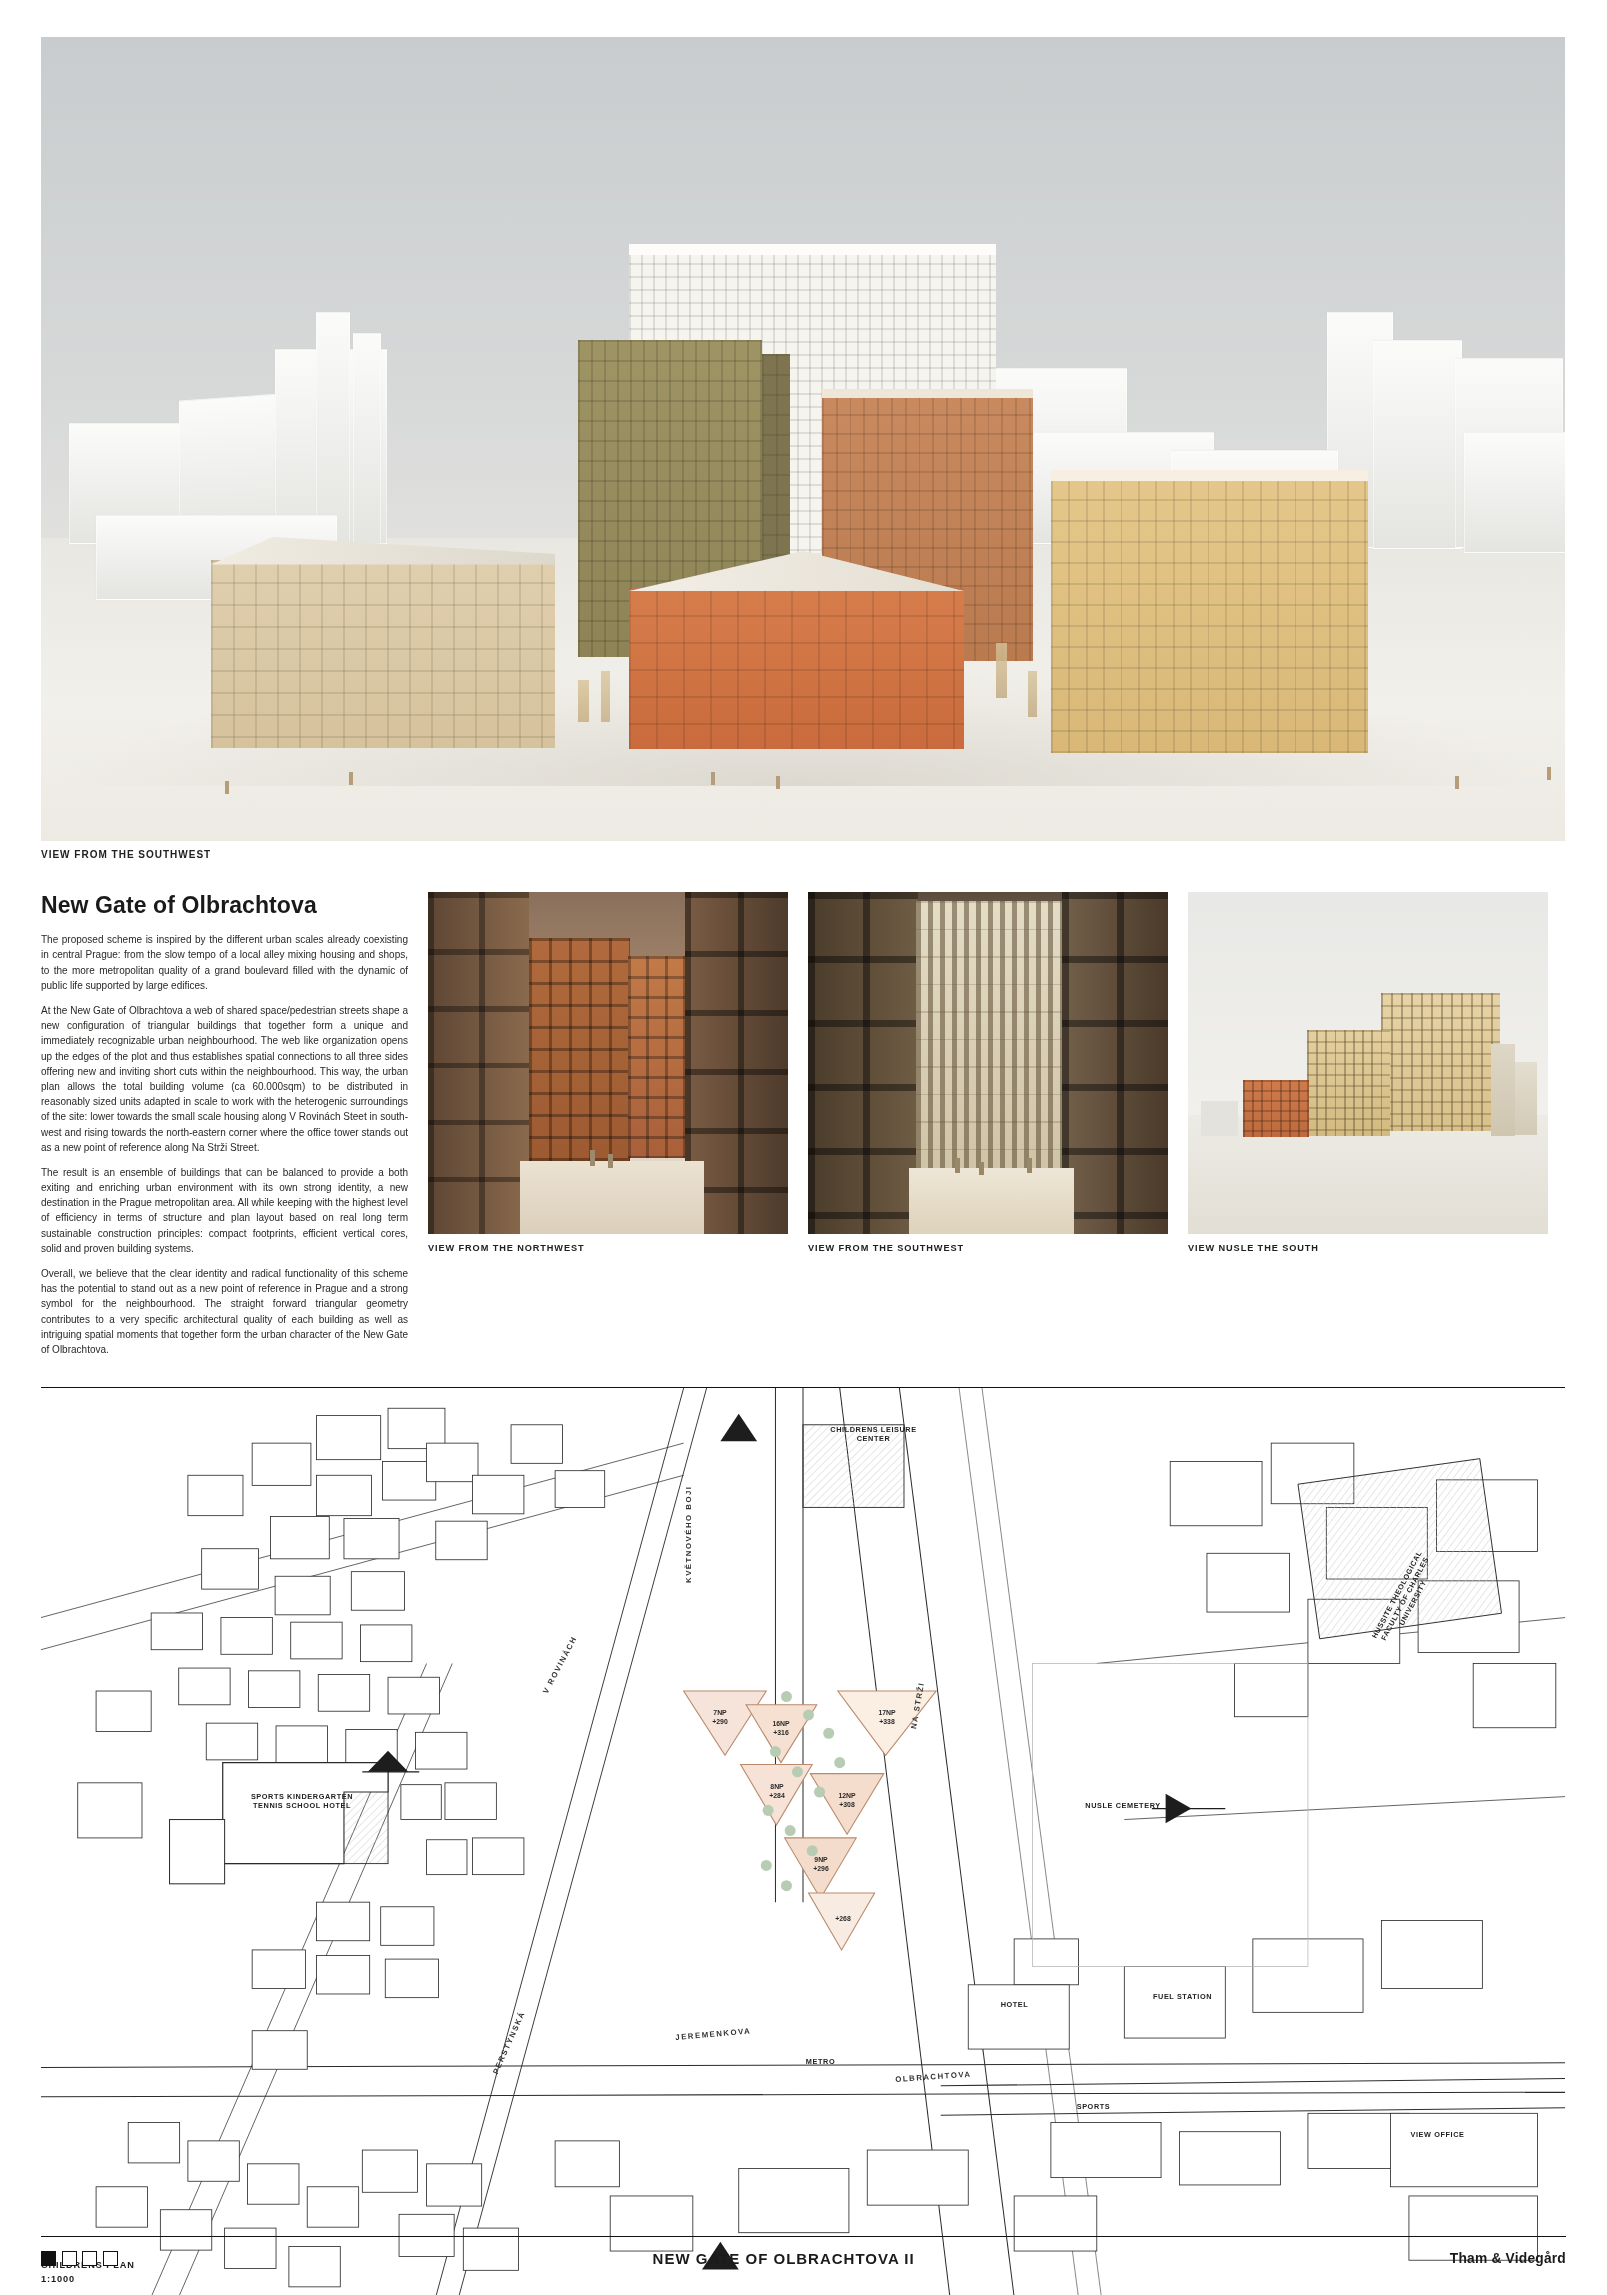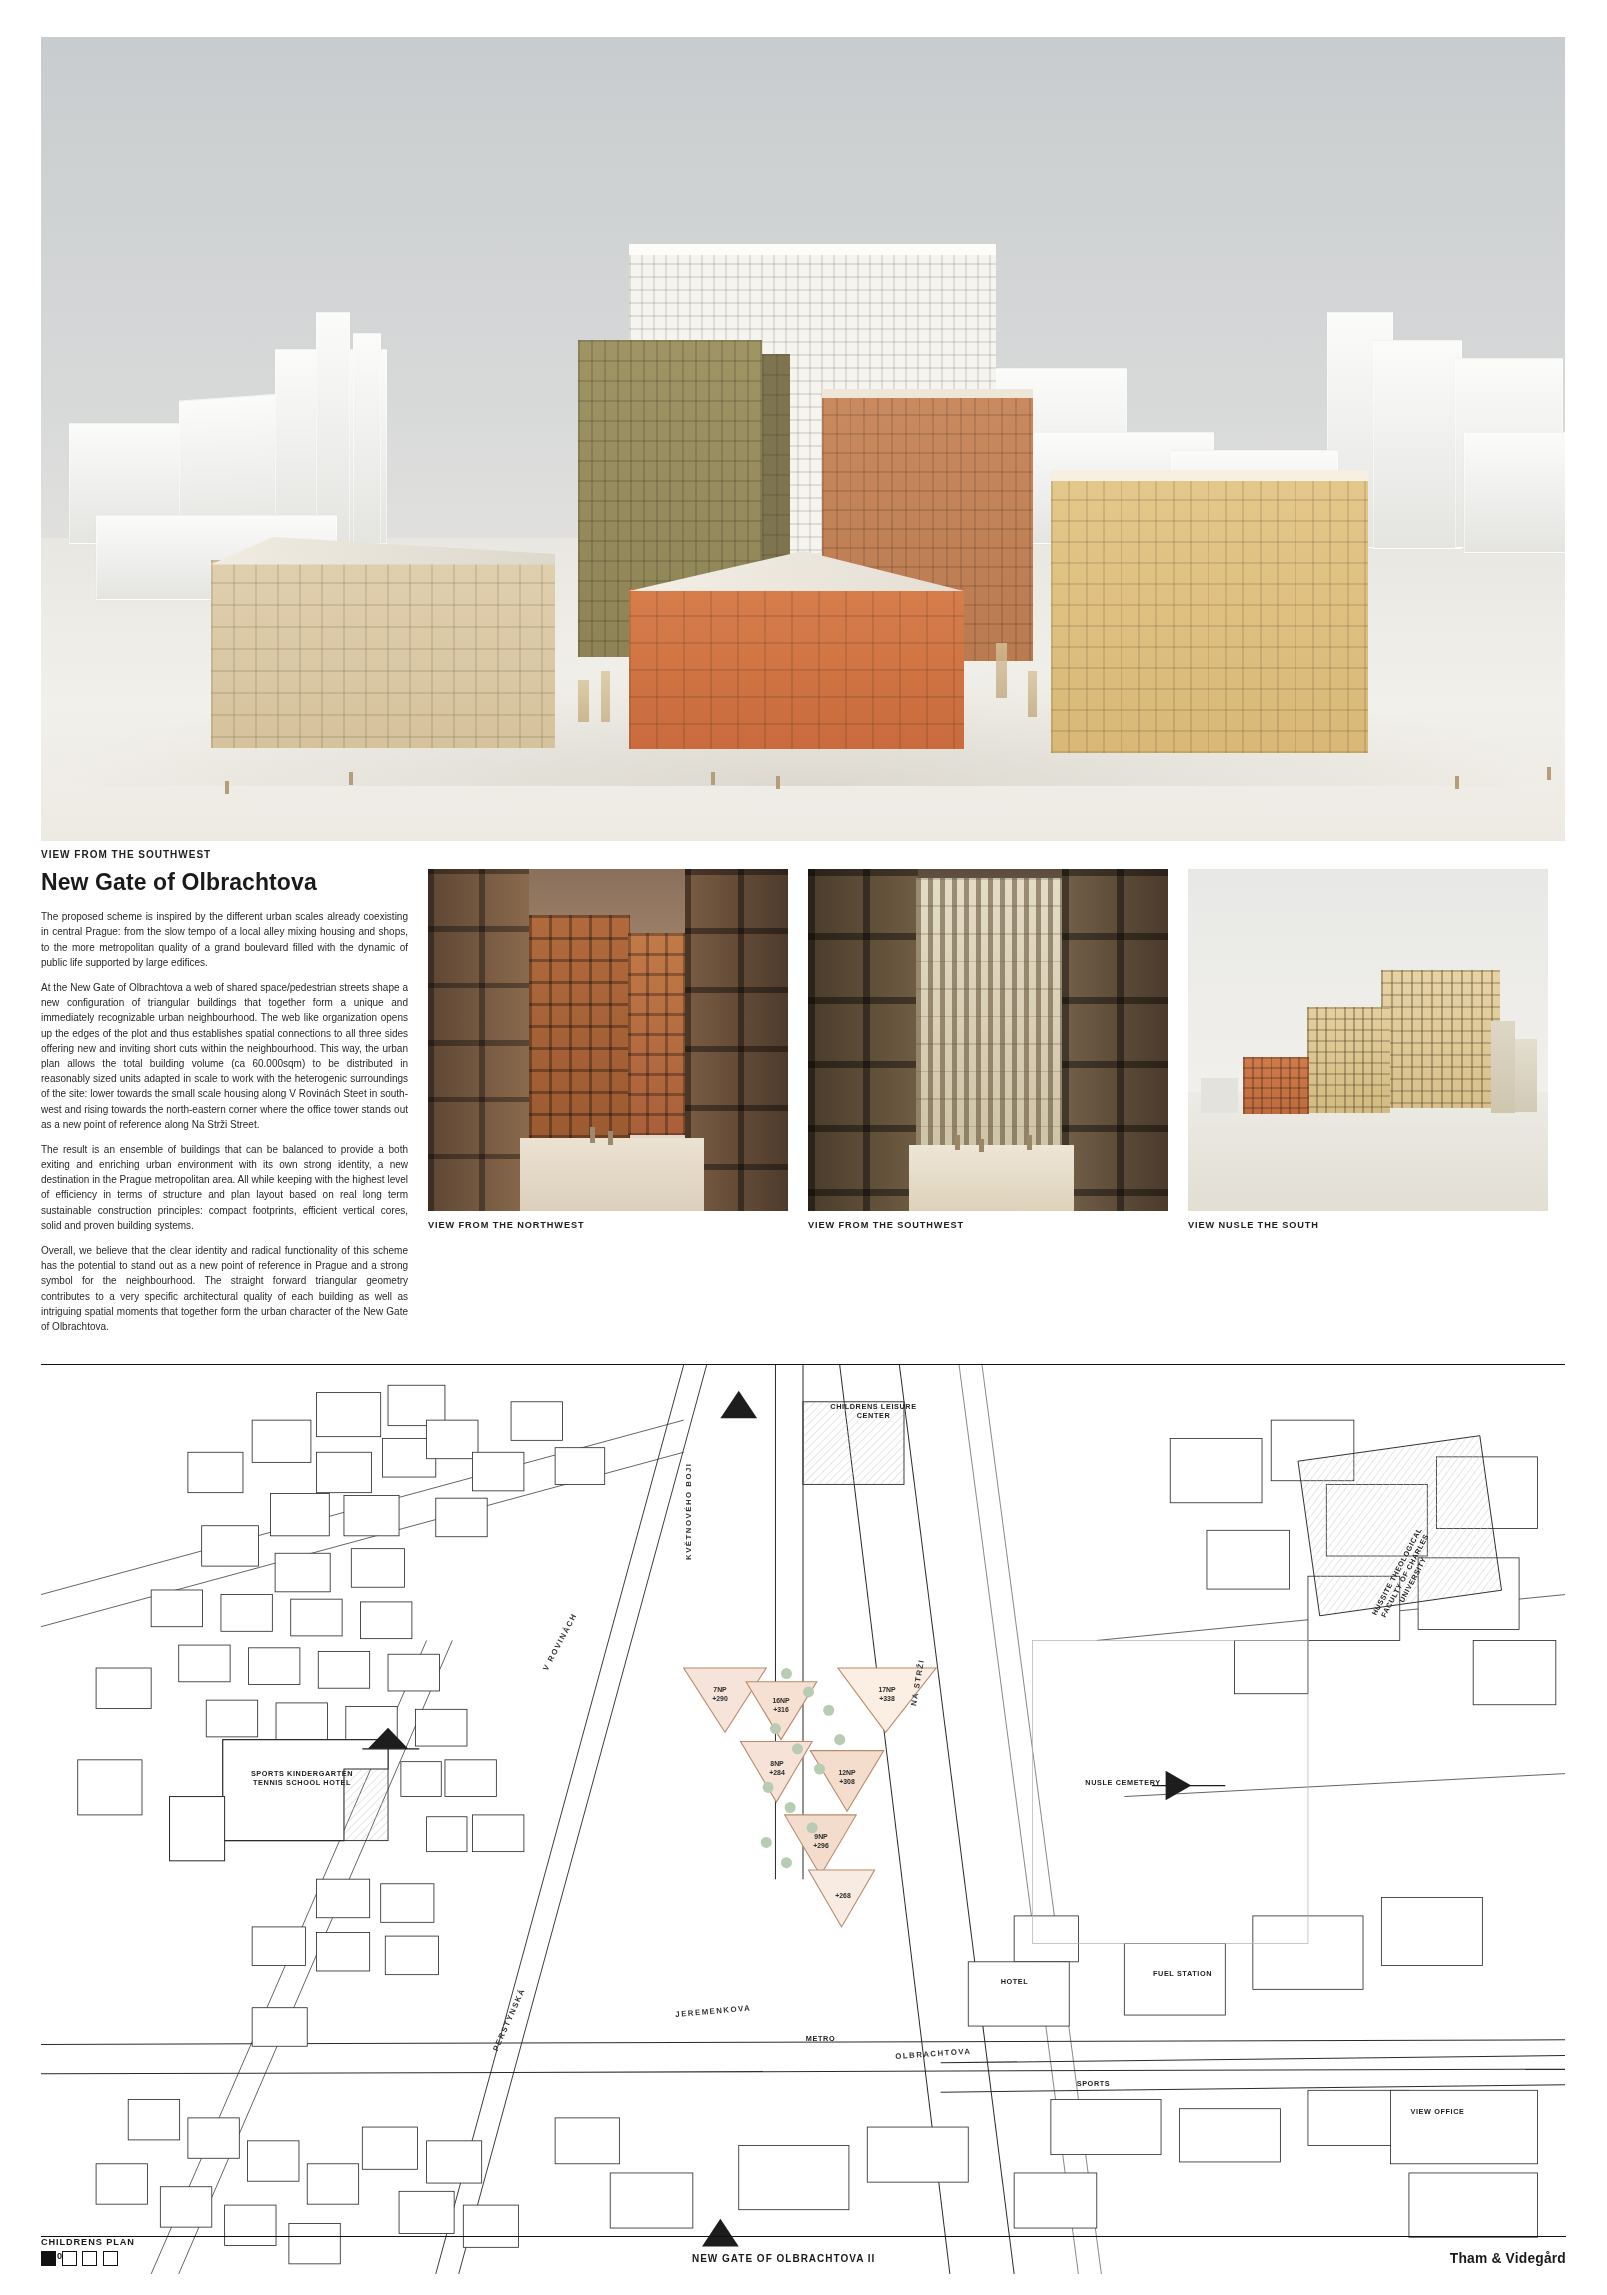--- a/index.html
+++ b/index.html
@@ -70,21 +70,21 @@
     letter-spacing: 1px;
     color: #23211f;
     margin-top: 8.3px;
     font-weight: 600;
   }
 
   
   .mid {
     display: flex;
     gap: 20px;
-    margin-top: 9px;
+    margin-top: 32px;
     width: 1524px;
   }
   .col-text { width: 367px; }
   .title {
     font-size: 23px;
     font-weight: 700;
     letter-spacing: 0.1px;
     margin: 0 0 13px 0;
   }
   .col-text p {
@@ -168,21 +168,21 @@
     padding-top: 7.3px;
   }
   .pager { display: flex; gap: 5.5px; align-items: center; }
   .pg {
     width: 13px; height: 13px;
     border: 0.9px solid #111;
     background: #fff;
   }
   .pg.active { background: #111; }
   .footer-title {
-    font-size: 10px;
+    font-size: 15px;
     letter-spacing: 1px;
     font-weight: 600;
   }
   .office {
     font-size: 13.8px;
     font-weight: 700;
     letter-spacing: 0.2px;
   }
   .sit-label {
     position: absolute;

